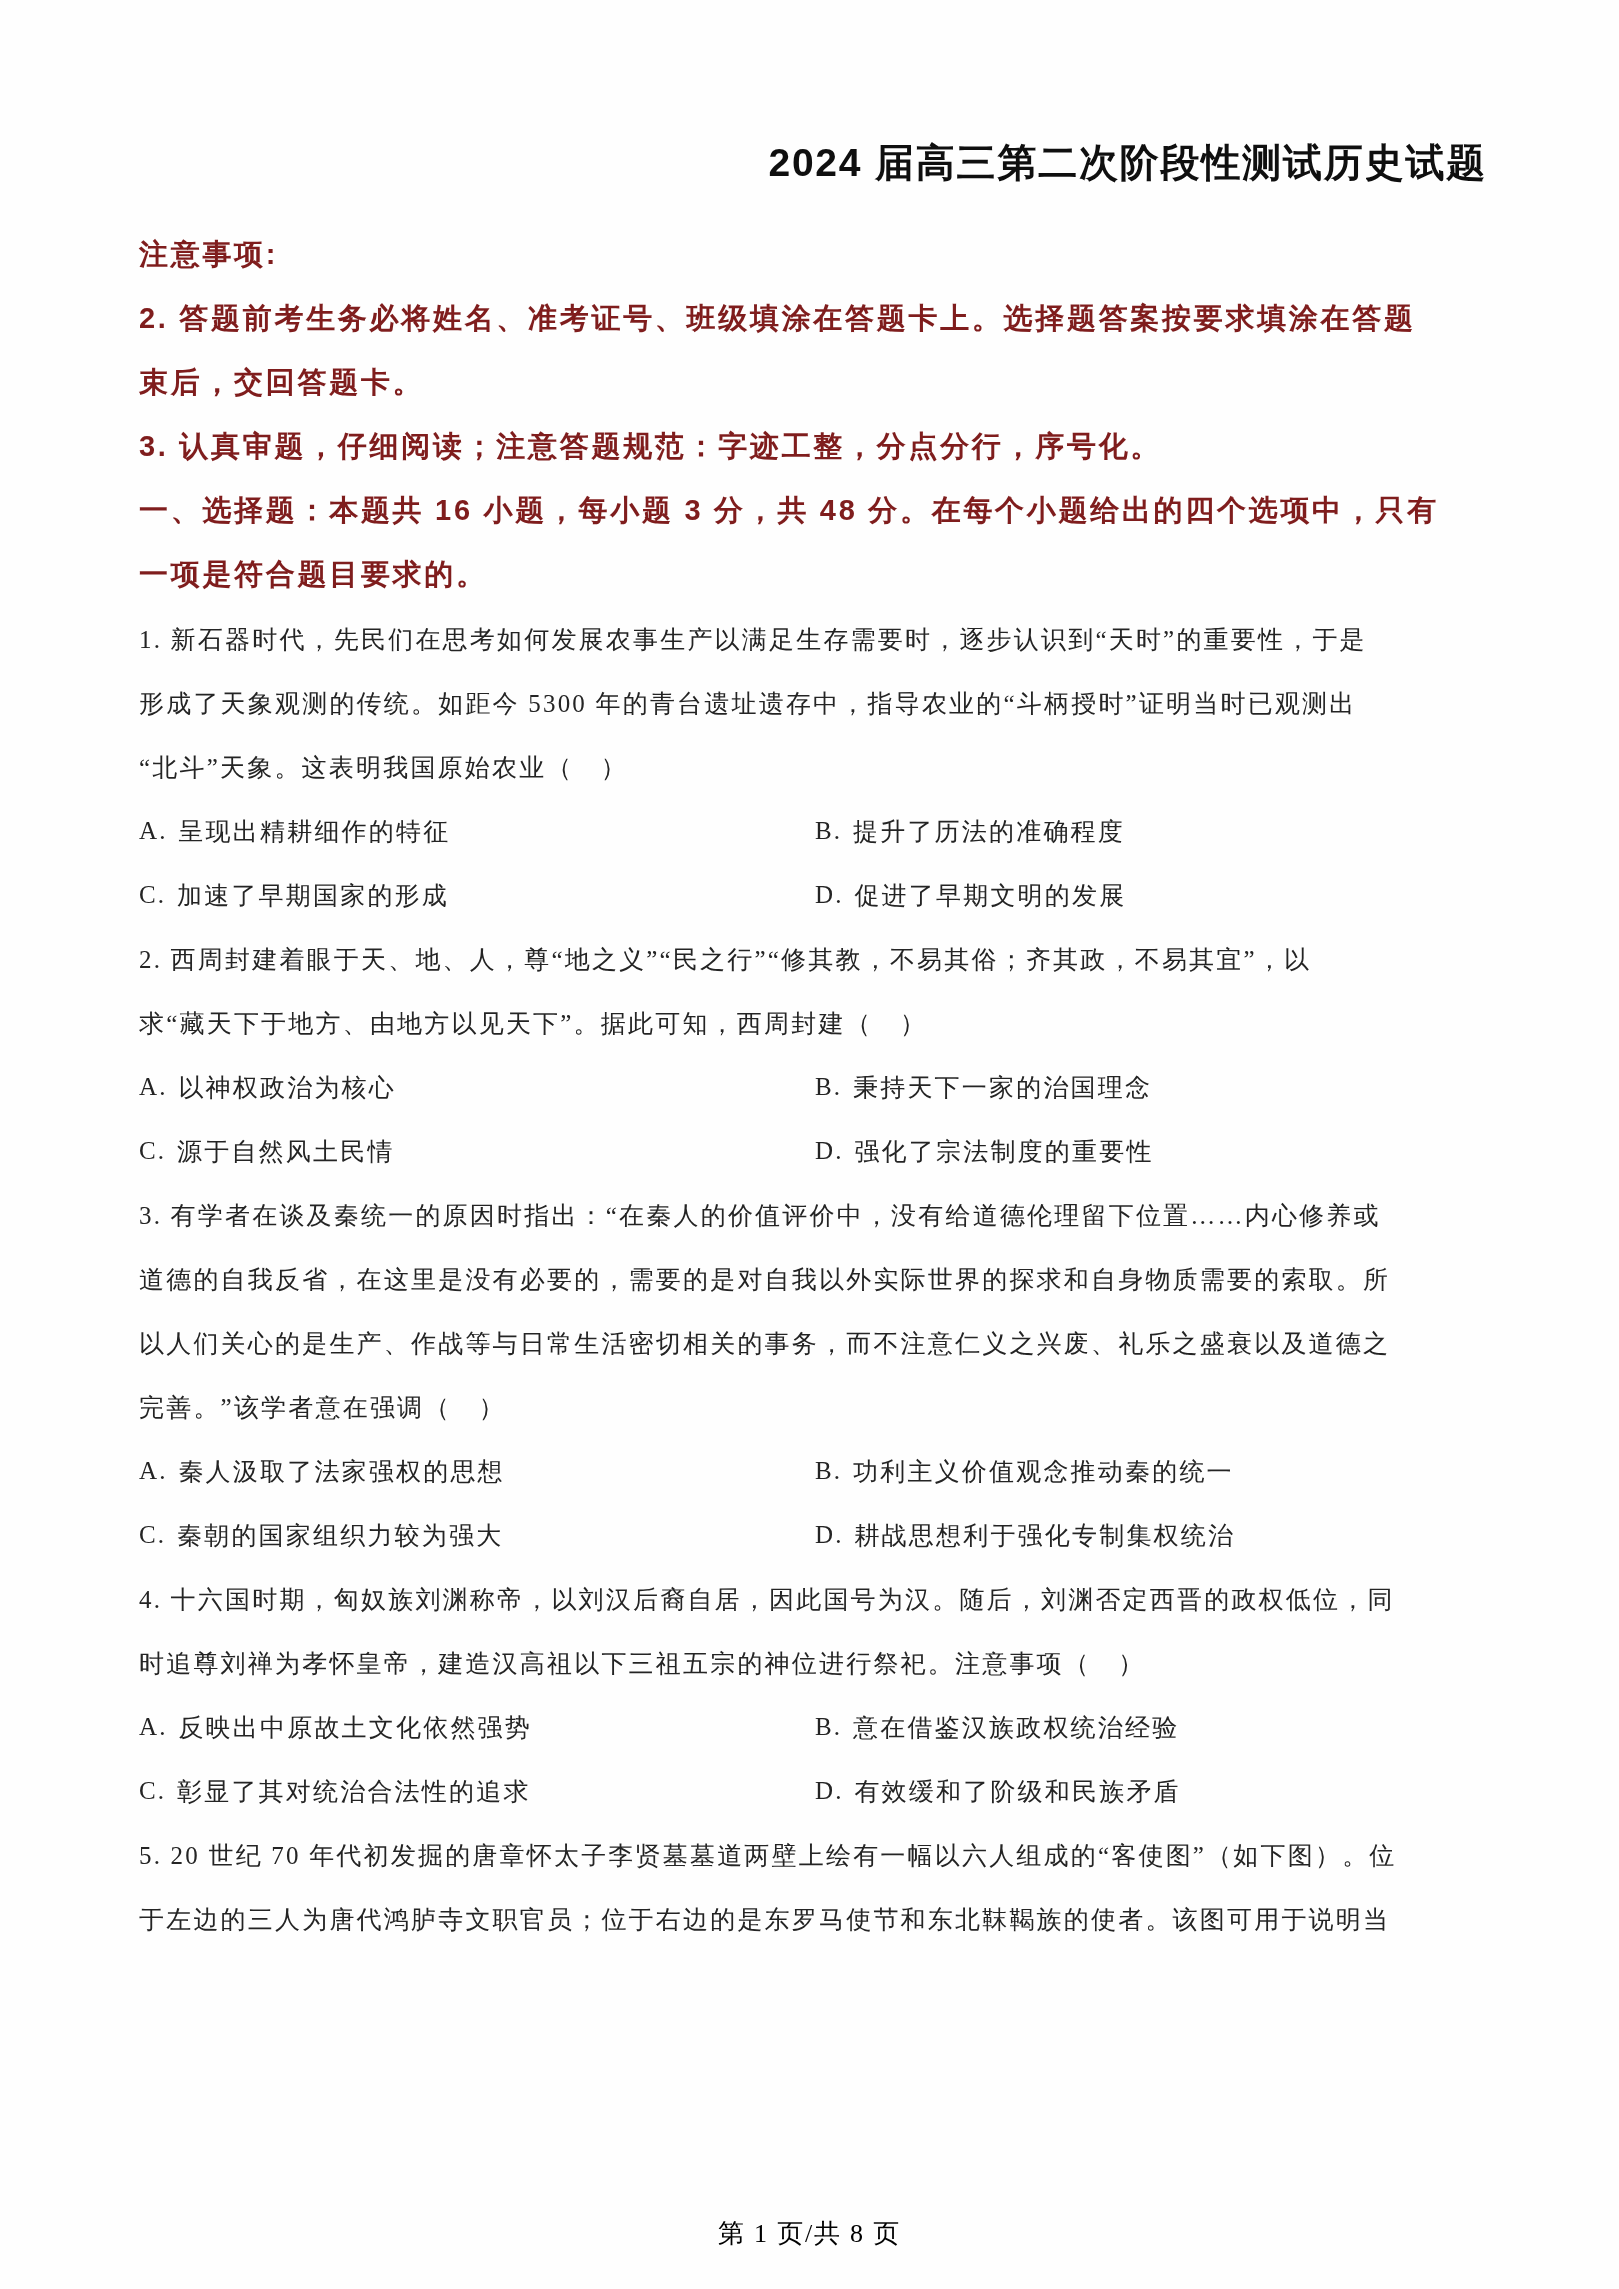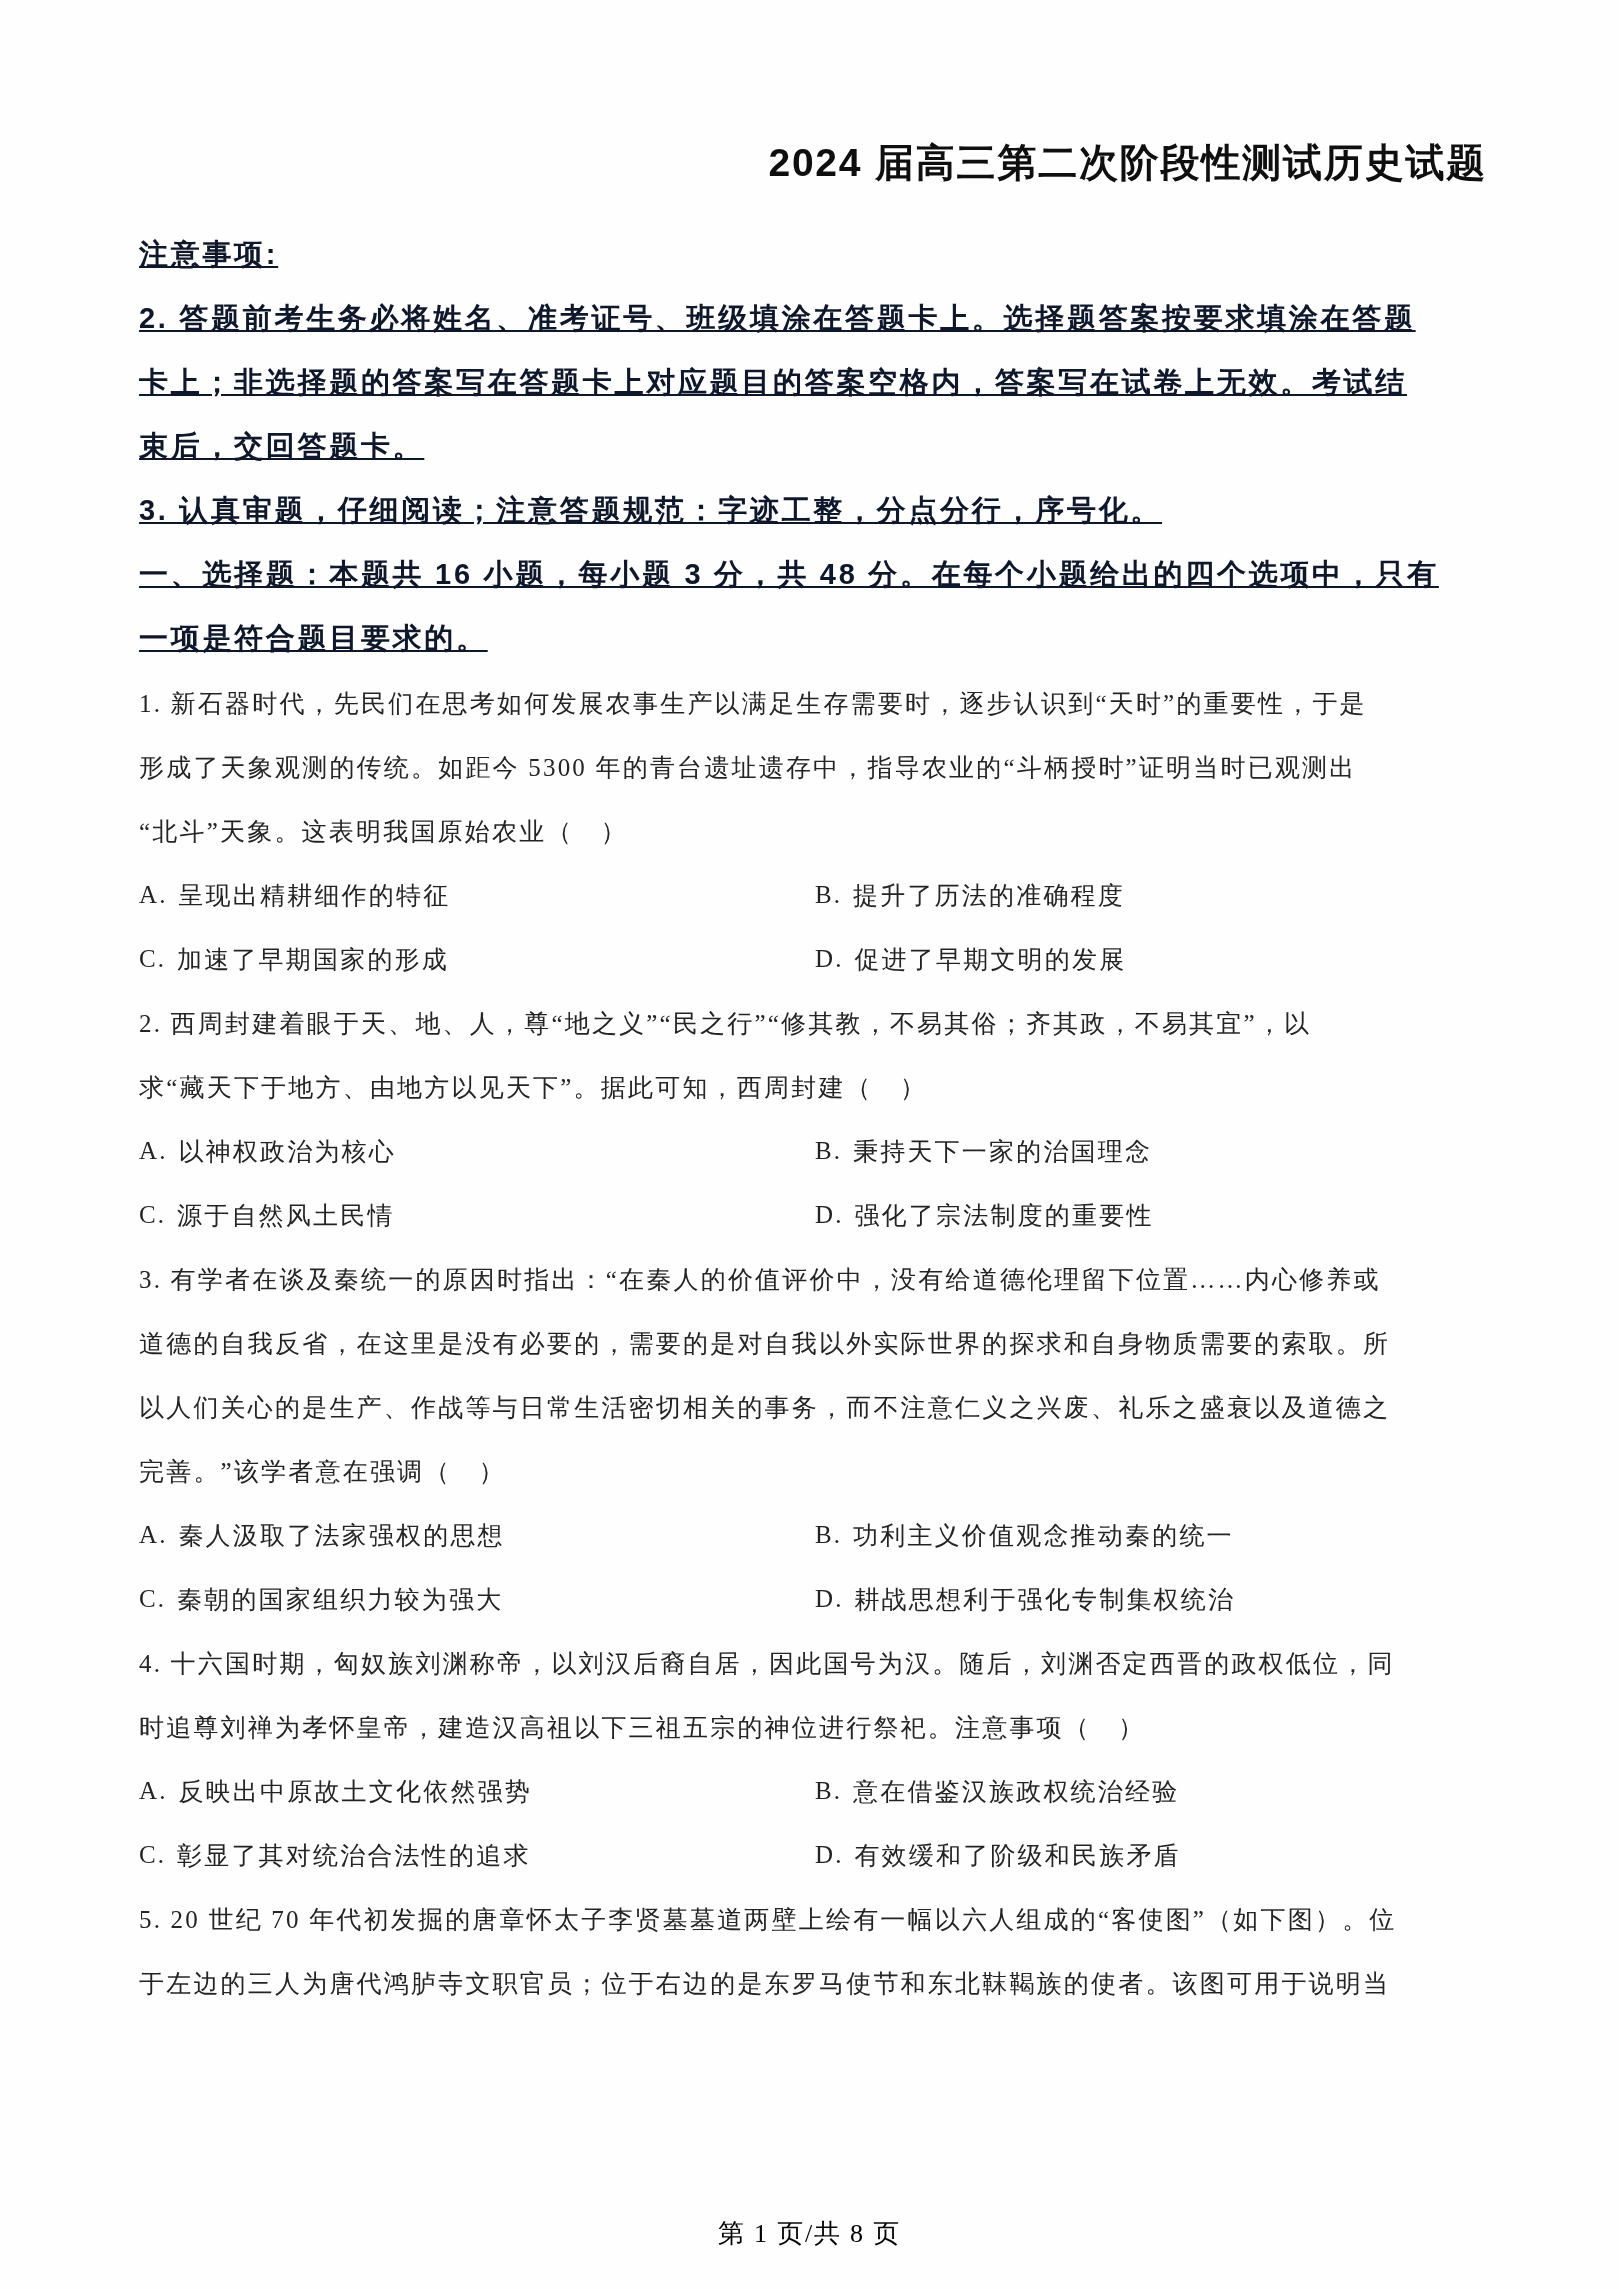--- a/index.html
+++ b/index.html
@@ -27,22 +27,21 @@
   }
   .line {
     height: 64px;
     display: flex;
     align-items: center;
     white-space: pre;
   }
   .b {
     font: 700 29px "Liberation Sans", "DejaVu Sans", sans-serif;
     letter-spacing: 2.7px;
-    color: #0f172a;
-    text-decoration: underline;
+    color: #7f1d1d;
   }
   .q {
     font: 400 25px "Liberation Serif", "DejaVu Serif", serif;
     letter-spacing: 2.2px;
     color: #242424;
   }
   .opt-row { }
   .opt-cell {
     width: 676px;
     display: flex;
@@ -65,21 +64,20 @@
 </head>
 <body>
 
 <div class="page">
   <div class="content">
 
     <h1 class="title">2024 届高三第二次阶段性测试历史试题</h1>
 
     <div class="line b">注意事项:</div>
     <div class="line b">2. 答题前考生务必将姓名、准考证号、班级填涂在答题卡上。选择题答案按要求填涂在答题</div>
-    <div class="line b">卡上；非选择题的答案写在答题卡上对应题目的答案空格内，答案写在试卷上无效。考试结</div>
     <div class="line b">束后，交回答题卡。</div>
     <div class="line b">3. 认真审题，仔细阅读；注意答题规范：字迹工整，分点分行，序号化。</div>
 
     <div class="line b">一、选择题：本题共 16 小题，每小题 3 分，共 48 分。在每个小题给出的四个选项中，只有</div>
     <div class="line b">一项是符合题目要求的。</div>
 
     <div class="line q">1. 新石器时代，先民们在思考如何发展农事生产以满足生存需要时，逐步认识到“天时”的重要性，于是</div>
     <div class="line q">形成了天象观测的传统。如距今 5300 年的青台遗址遗存中，指导农业的“斗柄授时”证明当时已观测出</div>
     <div class="line q">“北斗”天象。这表明我国原始农业（　）</div>
     <div class="line q opt-row">

